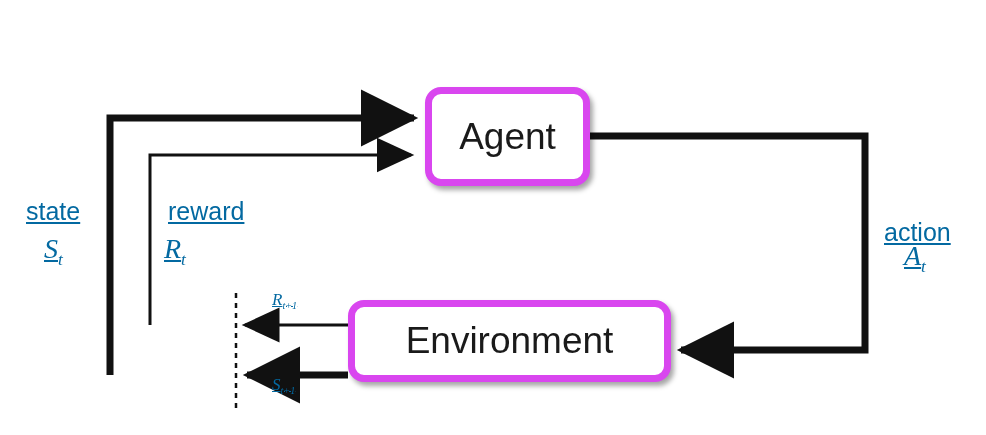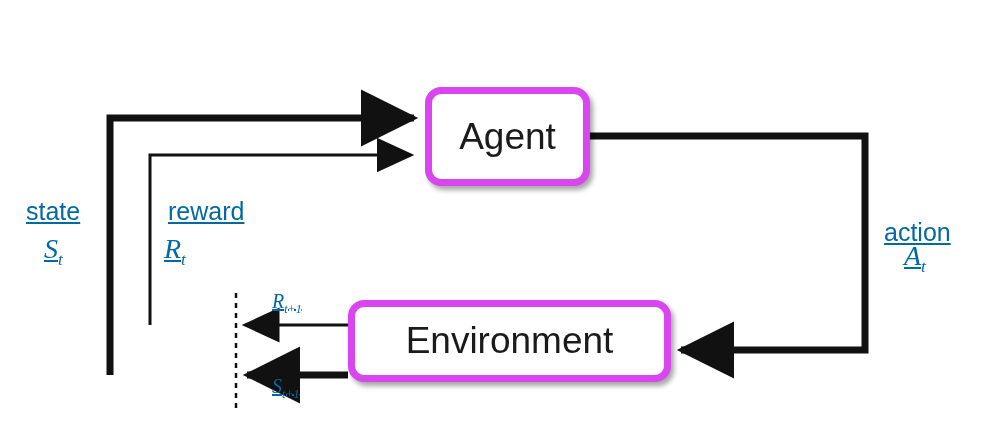--- a/index.html
+++ b/index.html
@@ -69,21 +69,21 @@
     font-size: 28px;
   }
   .lbl-math .sub {
     font-size: 0.62em;
     vertical-align: sub;
     font-style: italic;
   }
   .lbl-math-sm {
     font-family: "Liberation Serif", serif;
     font-style: italic;
-    font-size: 20px;
+    font-size: 17px;
   }
   .lbl-math-sm .sub {
     font-size: 0.6em;
     vertical-align: sub;
     font-style: italic;
   }
   #label-state-word   { left: 26px;  top: 198px; }
   #label-state-sym    { left: 44px;  top: 234px; }
   #label-reward-word  { left: 168px; top: 198px; }
   #label-reward-sym   { left: 164px; top: 234px; }

